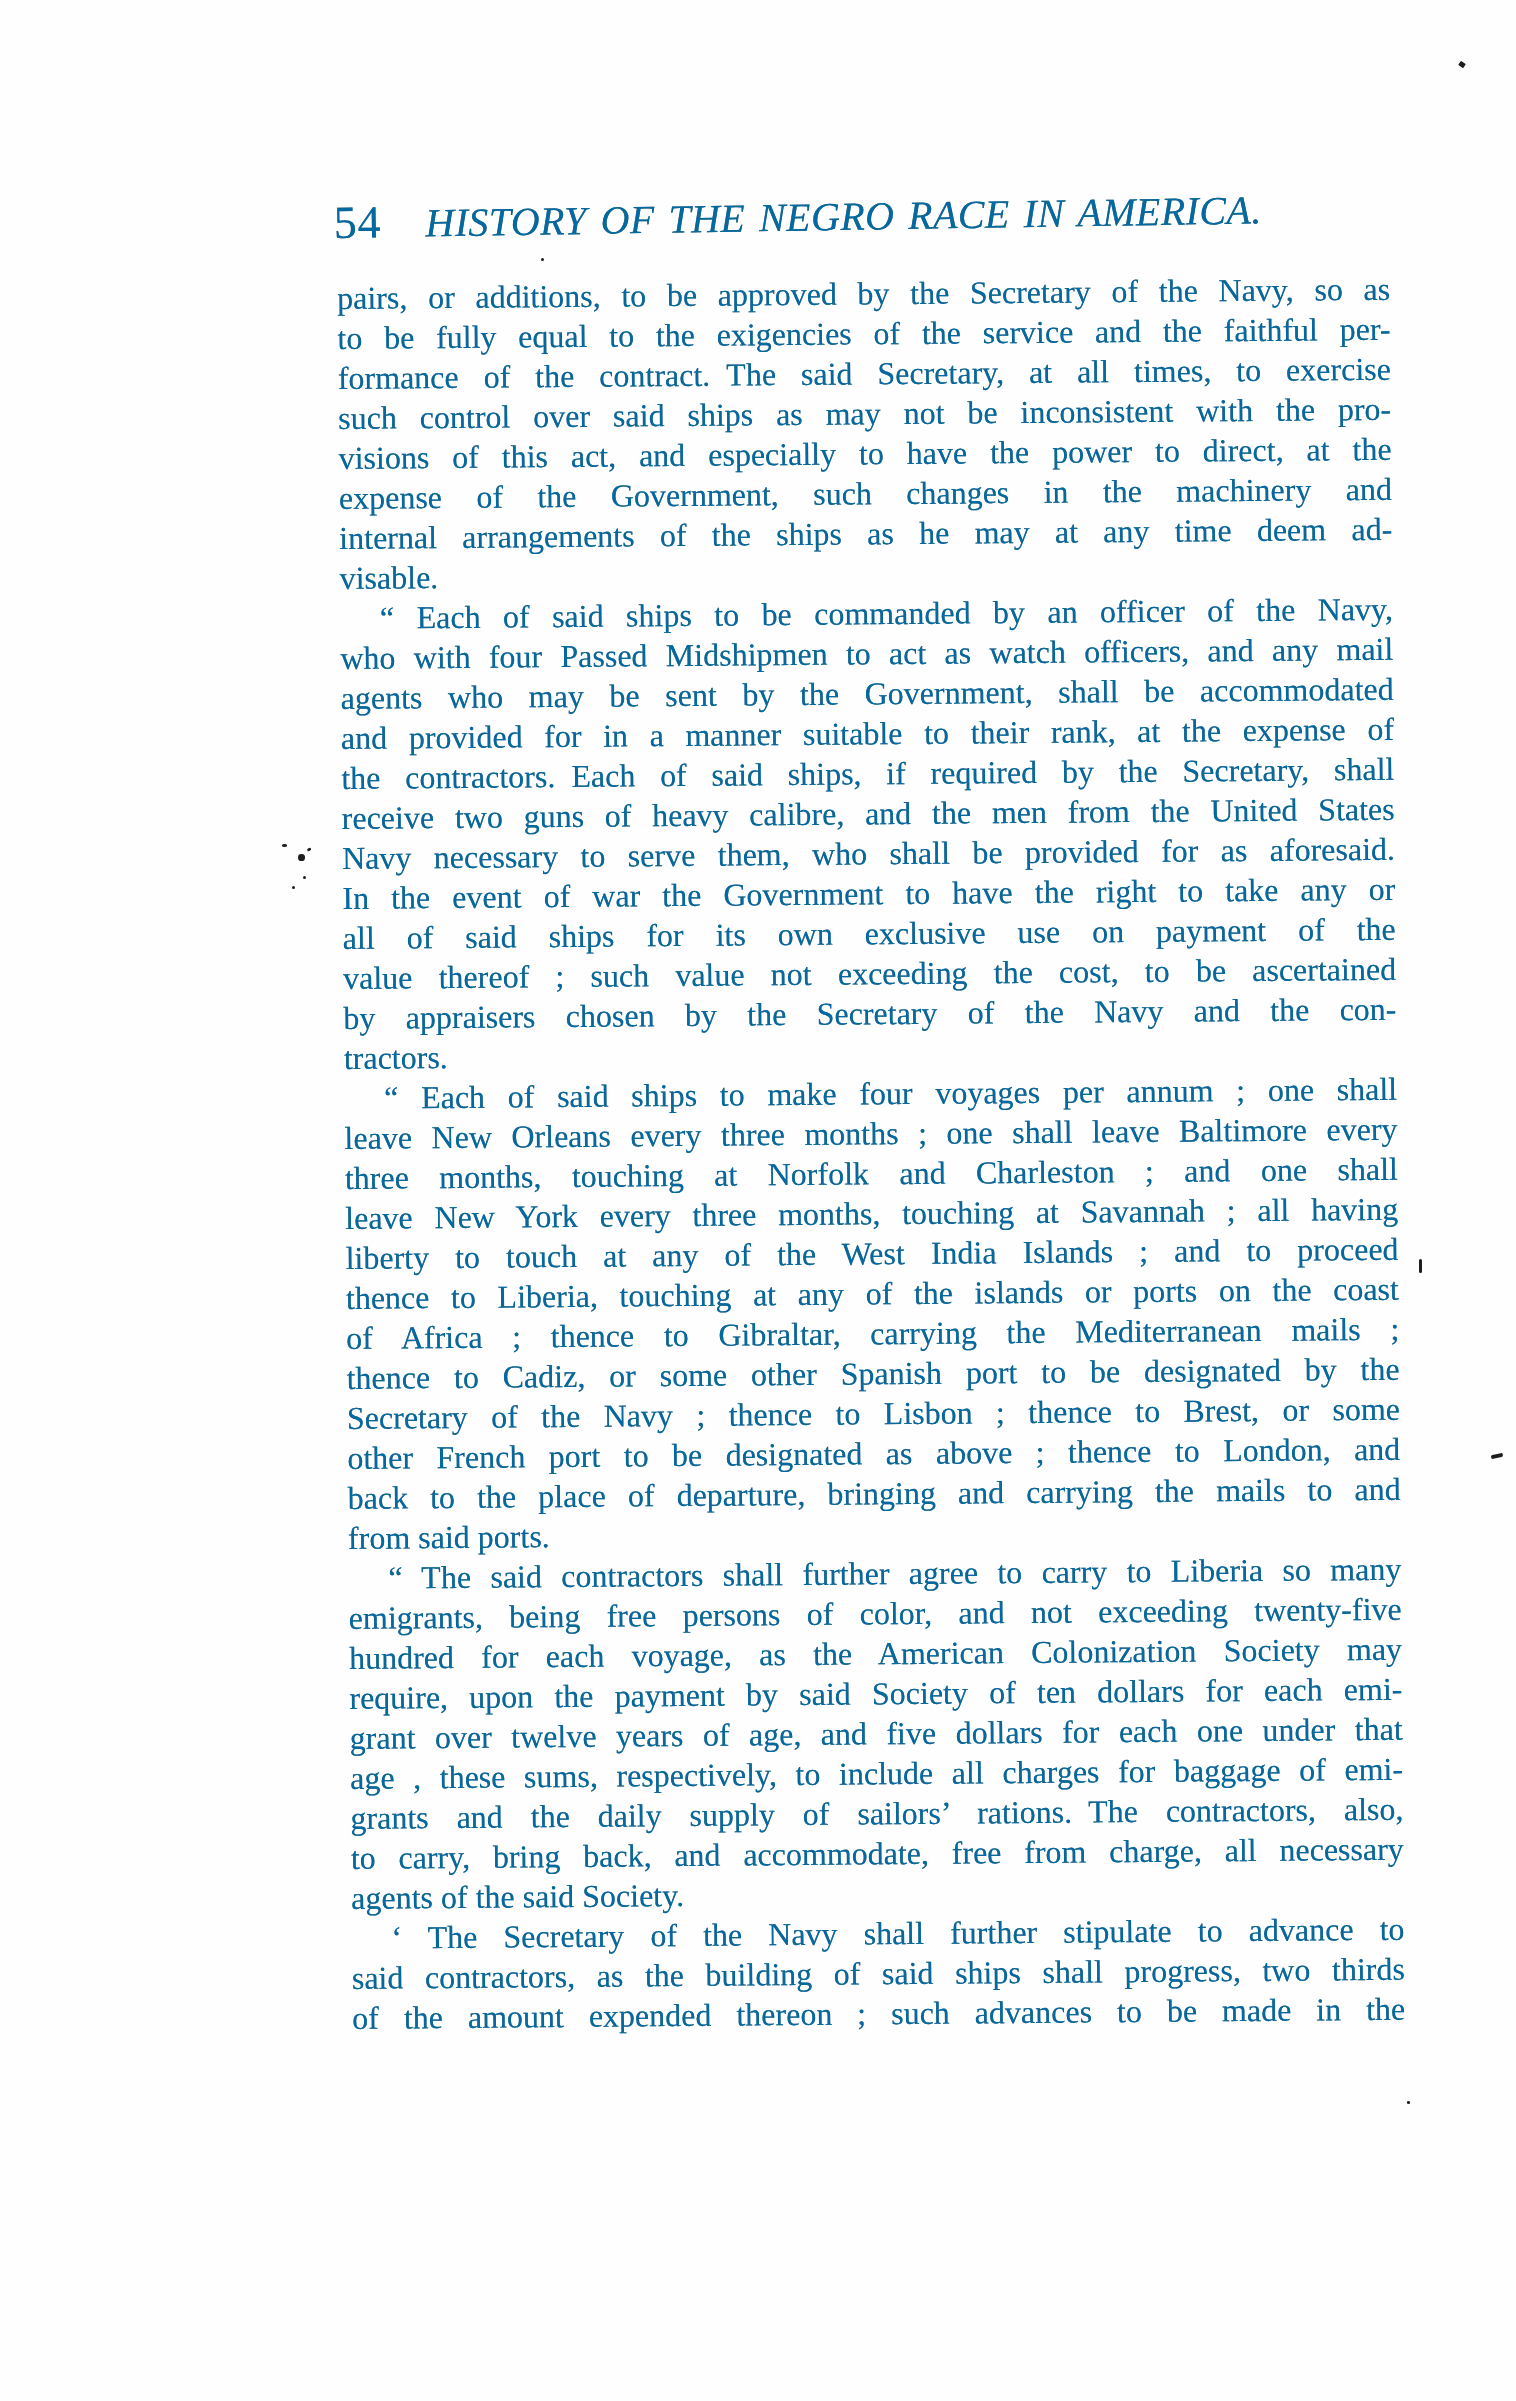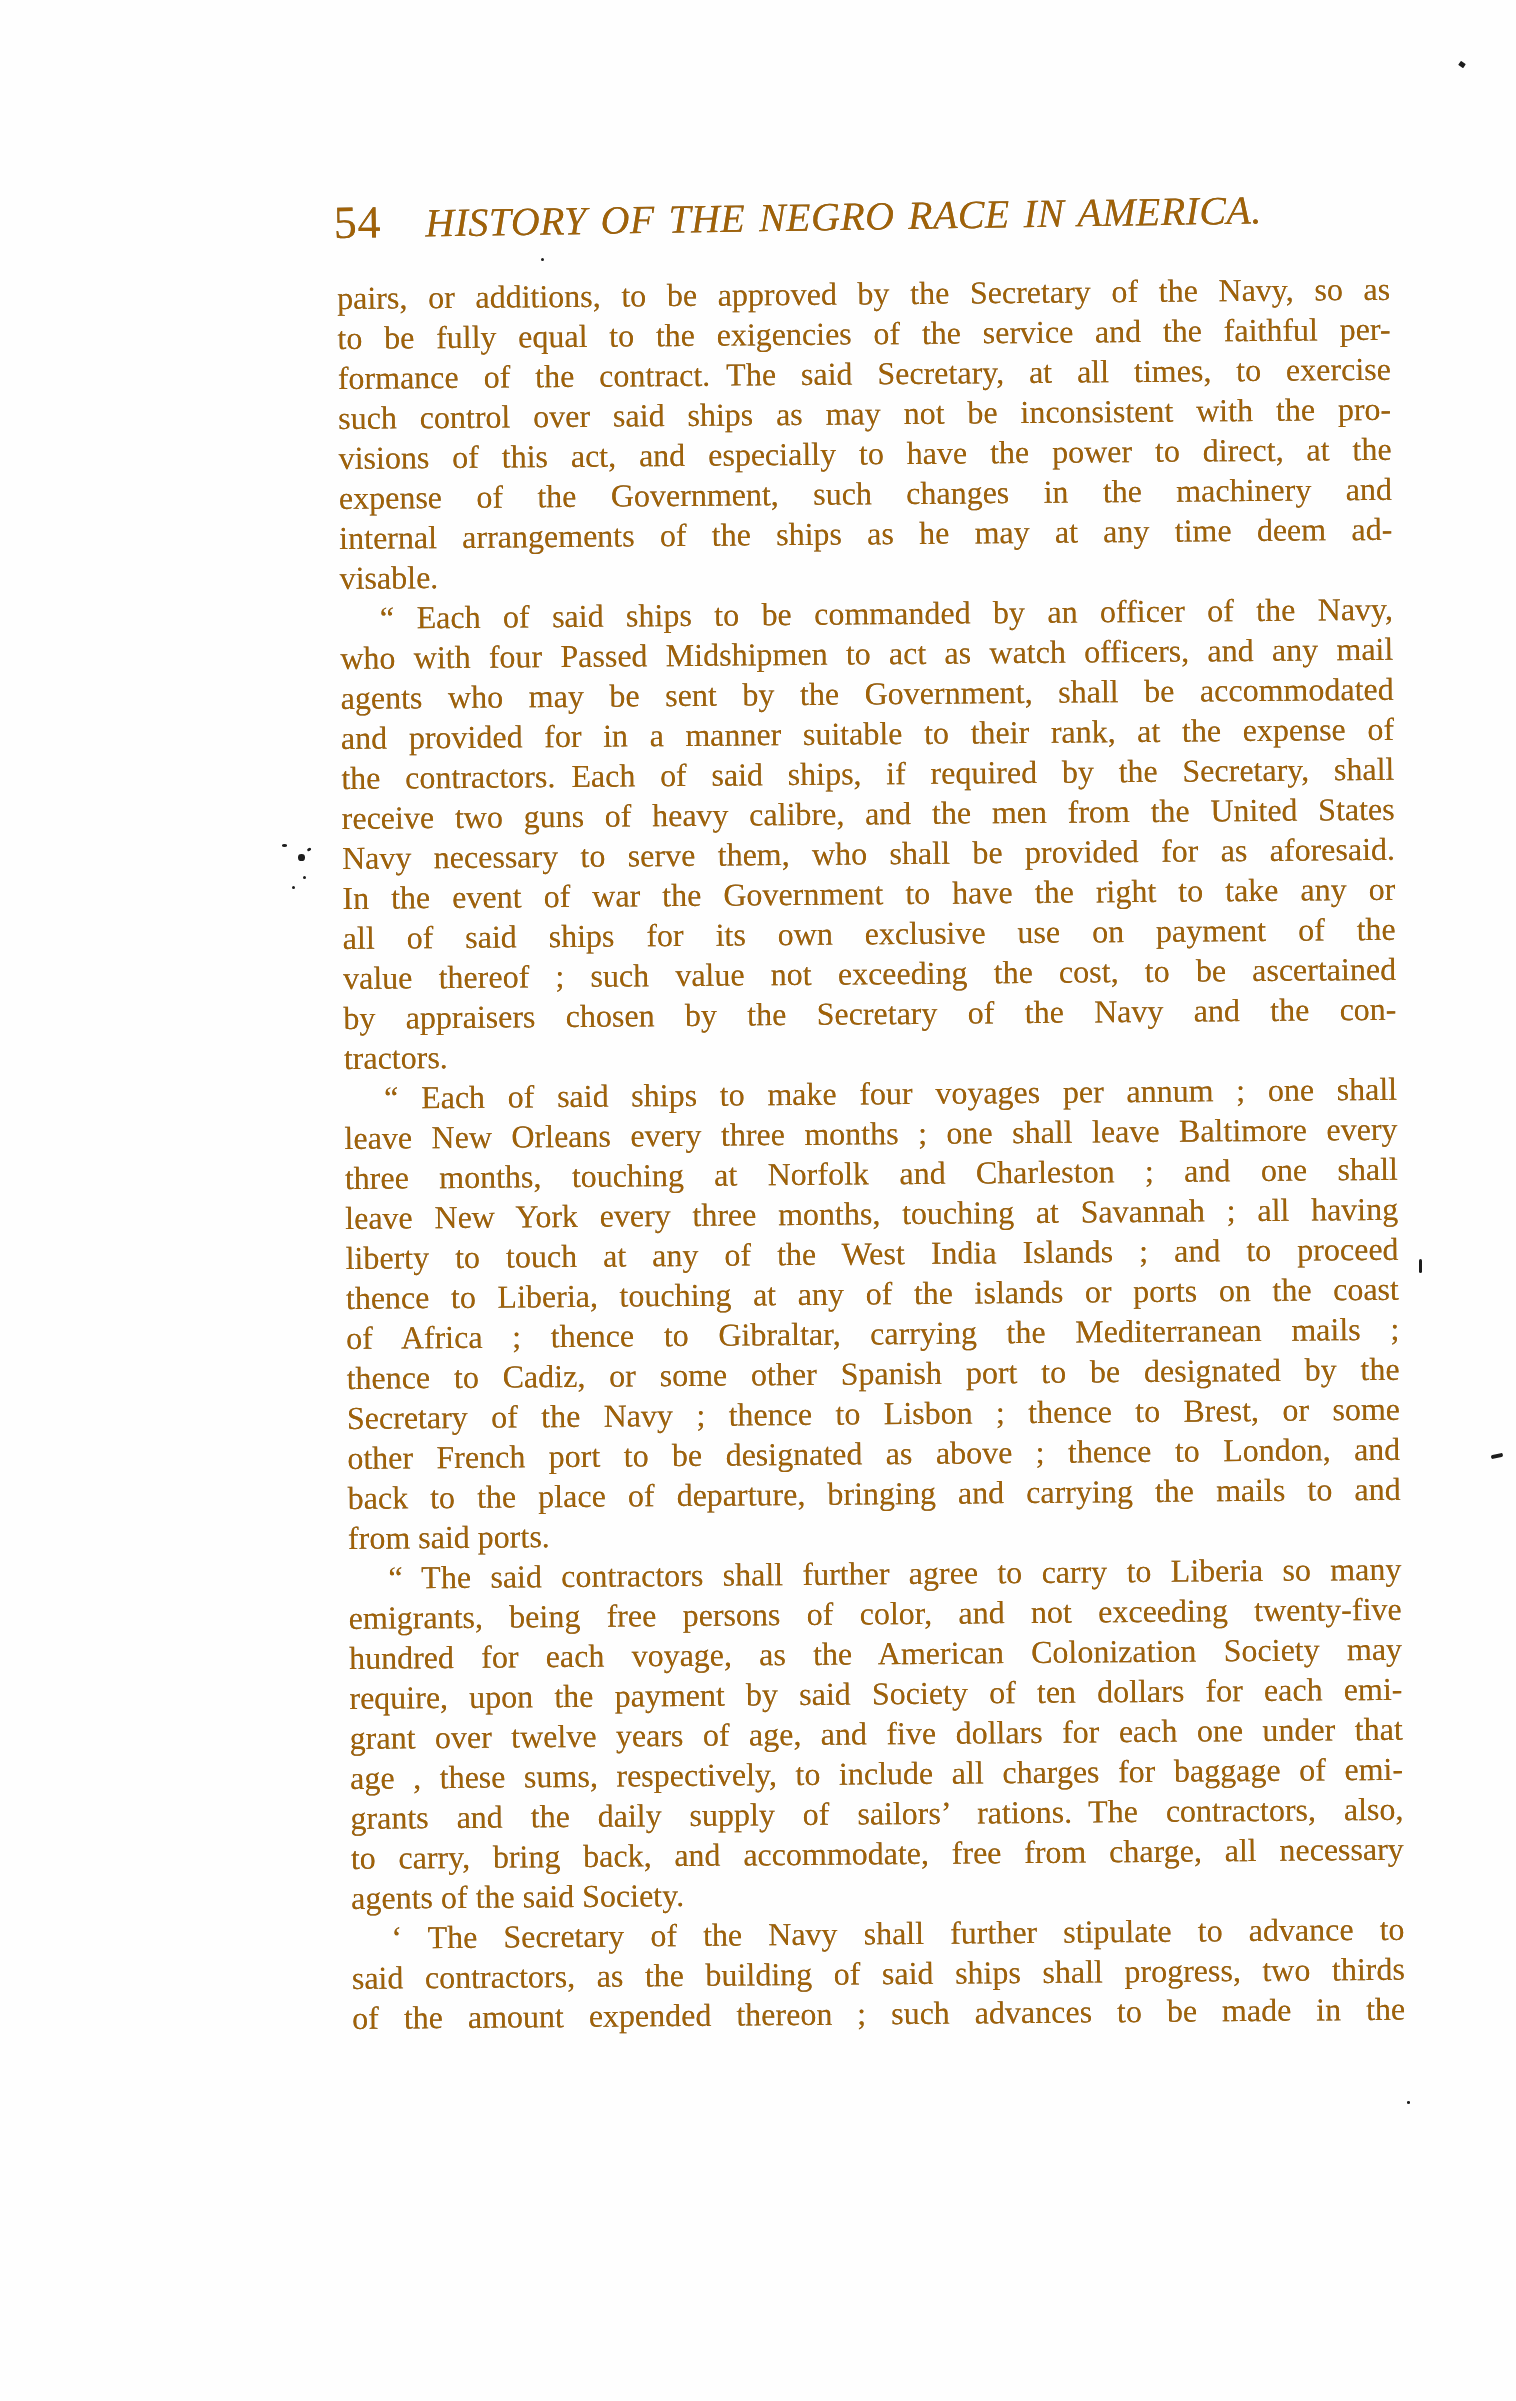--- a/index.html
+++ b/index.html
@@ -9,21 +9,21 @@
     height: 2401px;
     background: #fefefe;
     overflow: hidden;
     font-family: "Liberation Serif", "DejaVu Serif", serif;
   }
   .page {
     position: relative;
     width: 1517px;
     height: 2401px;
     background: #fefefe;
-    color: #a16207;
+    color: #0369a1;
   }
   
   .running-header {
     position: absolute;
     left: 334px;
     top: 196px;
     width: 1045px;
     height: 51px;
     display: flex;
     align-items: baseline;

